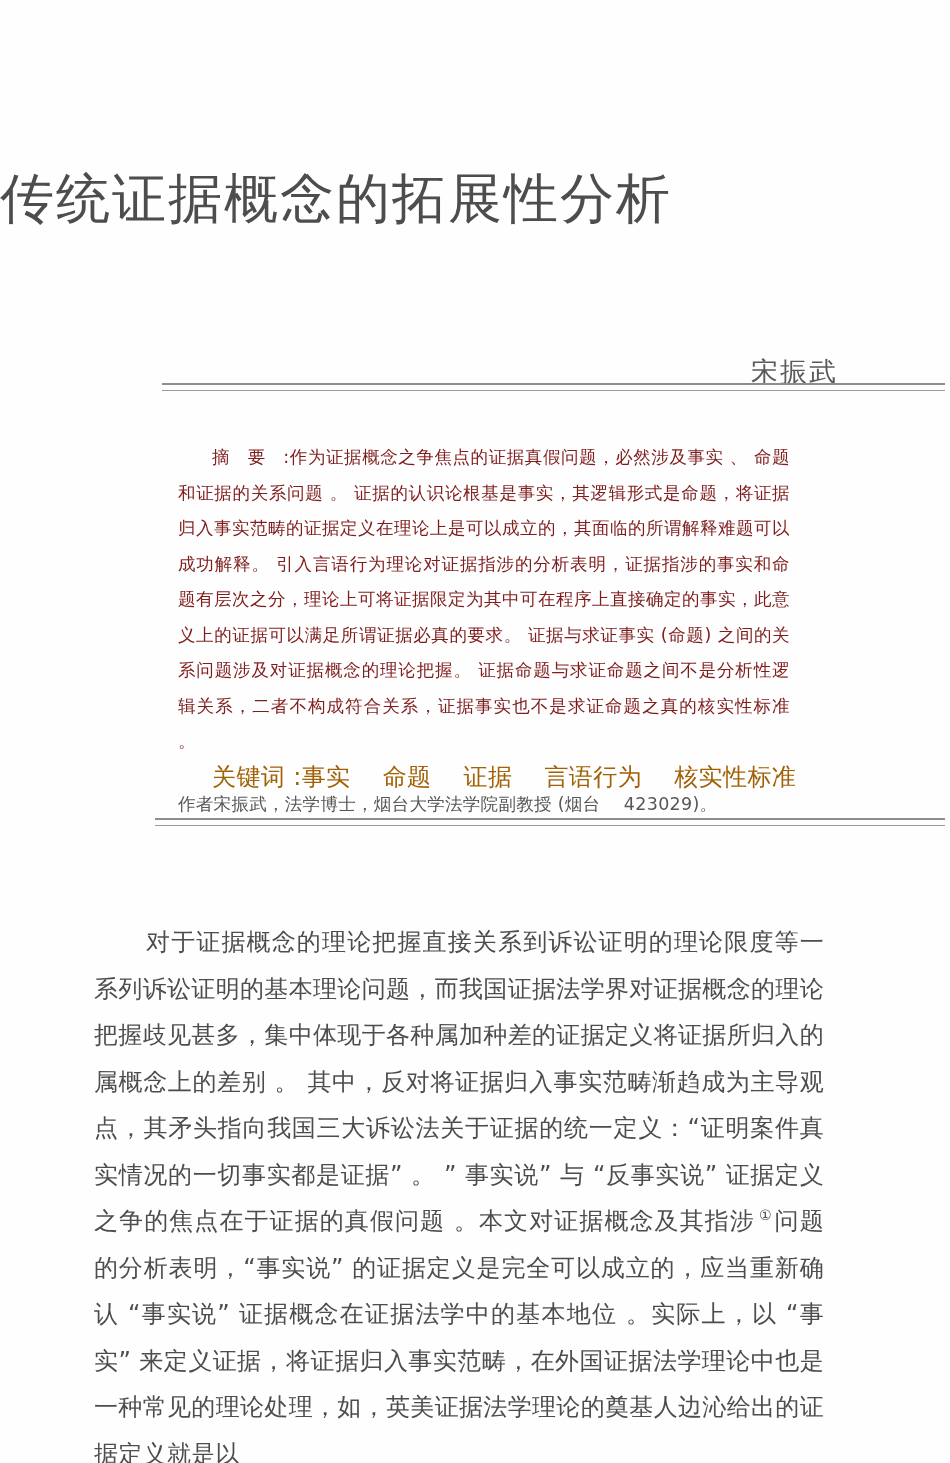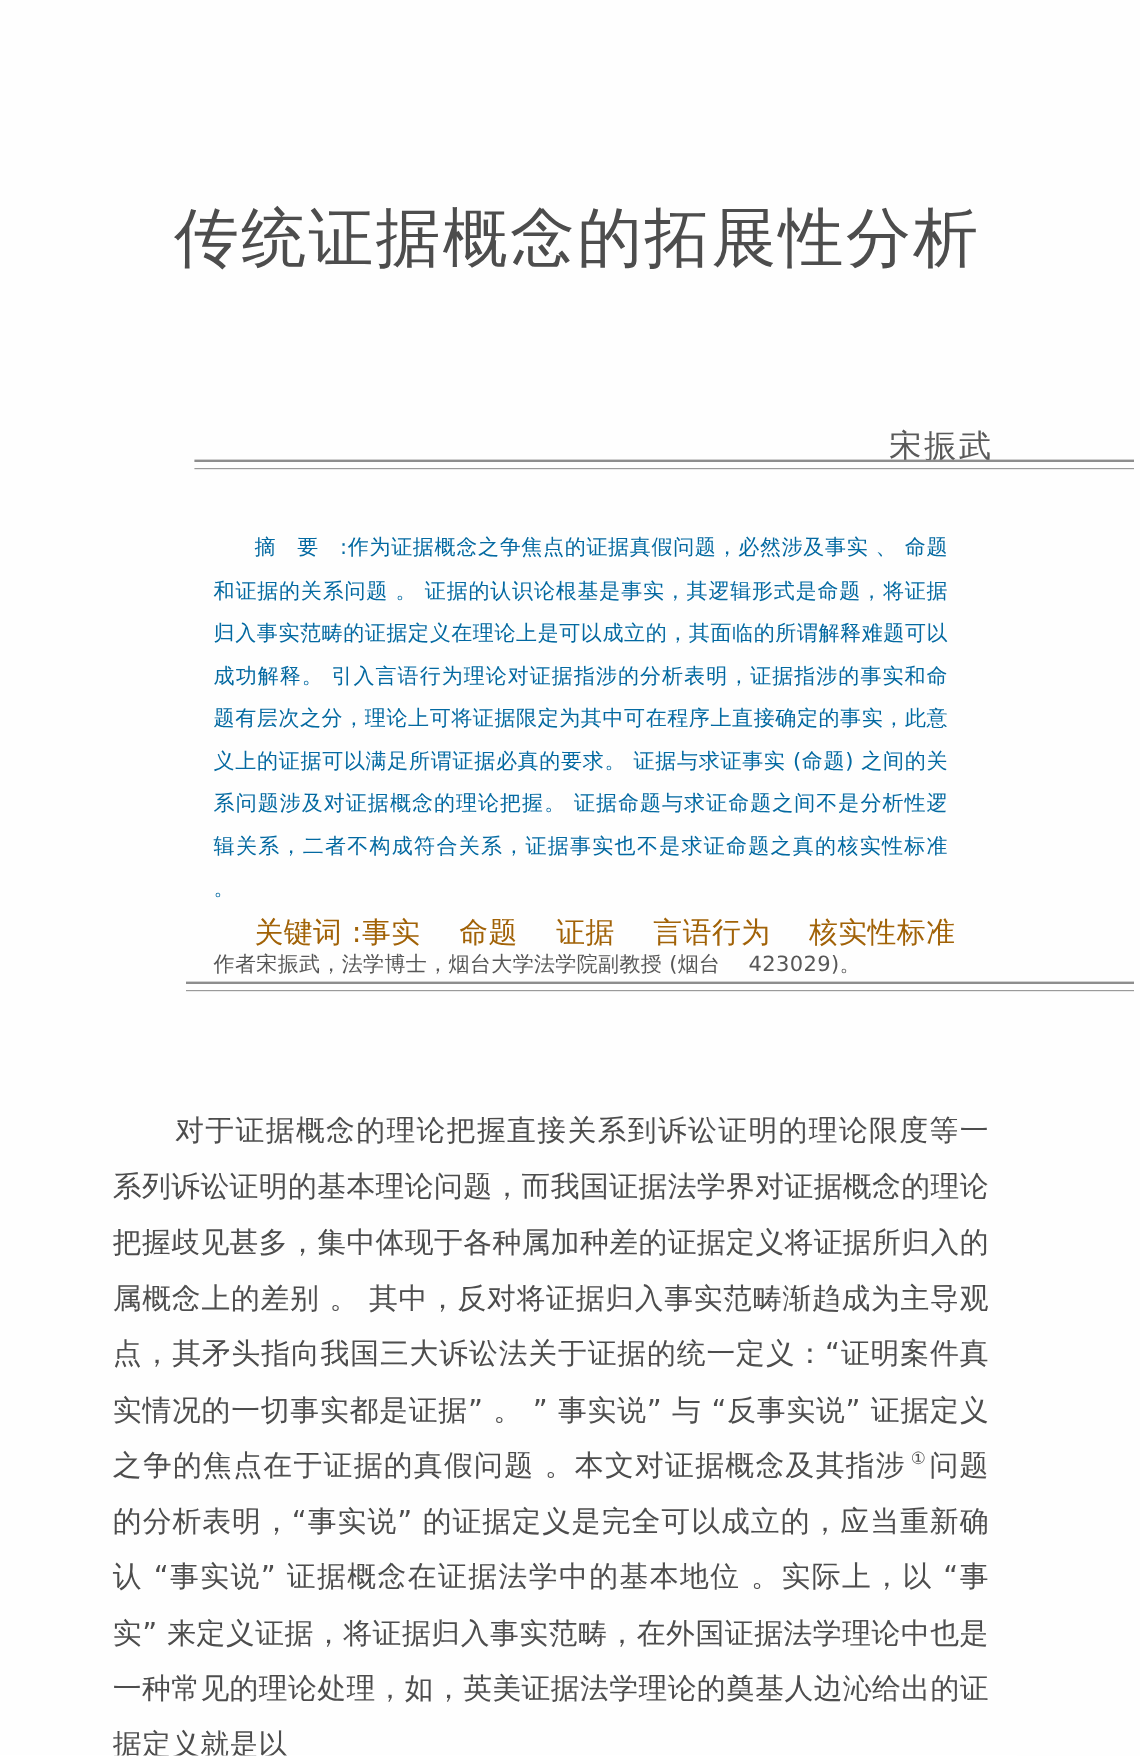--- a/index.html
+++ b/index.html
@@ -21,34 +21,32 @@
     inset: 0;
     background: #fefefe;
   }
 
   
   .title {
     position: absolute;
     left: 0;
     right: 0;
     top: 132px;
-    text-align: center;
     font-size: 54px;
     line-height: 1.15;
     letter-spacing: 2px;
     color: #4d4d4d;
     font-weight: 400;
     white-space: nowrap;
-    padding-left: 12px;
   }
 
   
   .author {
     position: absolute;
-    right: 122px;
+    right: 112px;
     top: 354px;
     font-size: 27px;
     letter-spacing: 2px;
     color: #5a5a5a;
   }
 
   
   .rule-double {
     position: absolute;
     height: 5px;
@@ -72,21 +70,21 @@
     position: absolute;
     left: 178px;
     width: 612px;
     top: 440px;
   }
   .abstract-text {
     font-size: 17.5px;
     line-height: 35.5px;
     text-align: justify;
     text-justify: inter-character;
-    color: #0369a1;
+    color: #7f1d1d;
     letter-spacing: 0.4px;
     margin: 0;
     text-indent: 34px;
   }
   .abstract-label {
     letter-spacing: 18px;
   }
   .keywords {
     font-size: 24px;
     line-height: 35.5px;

